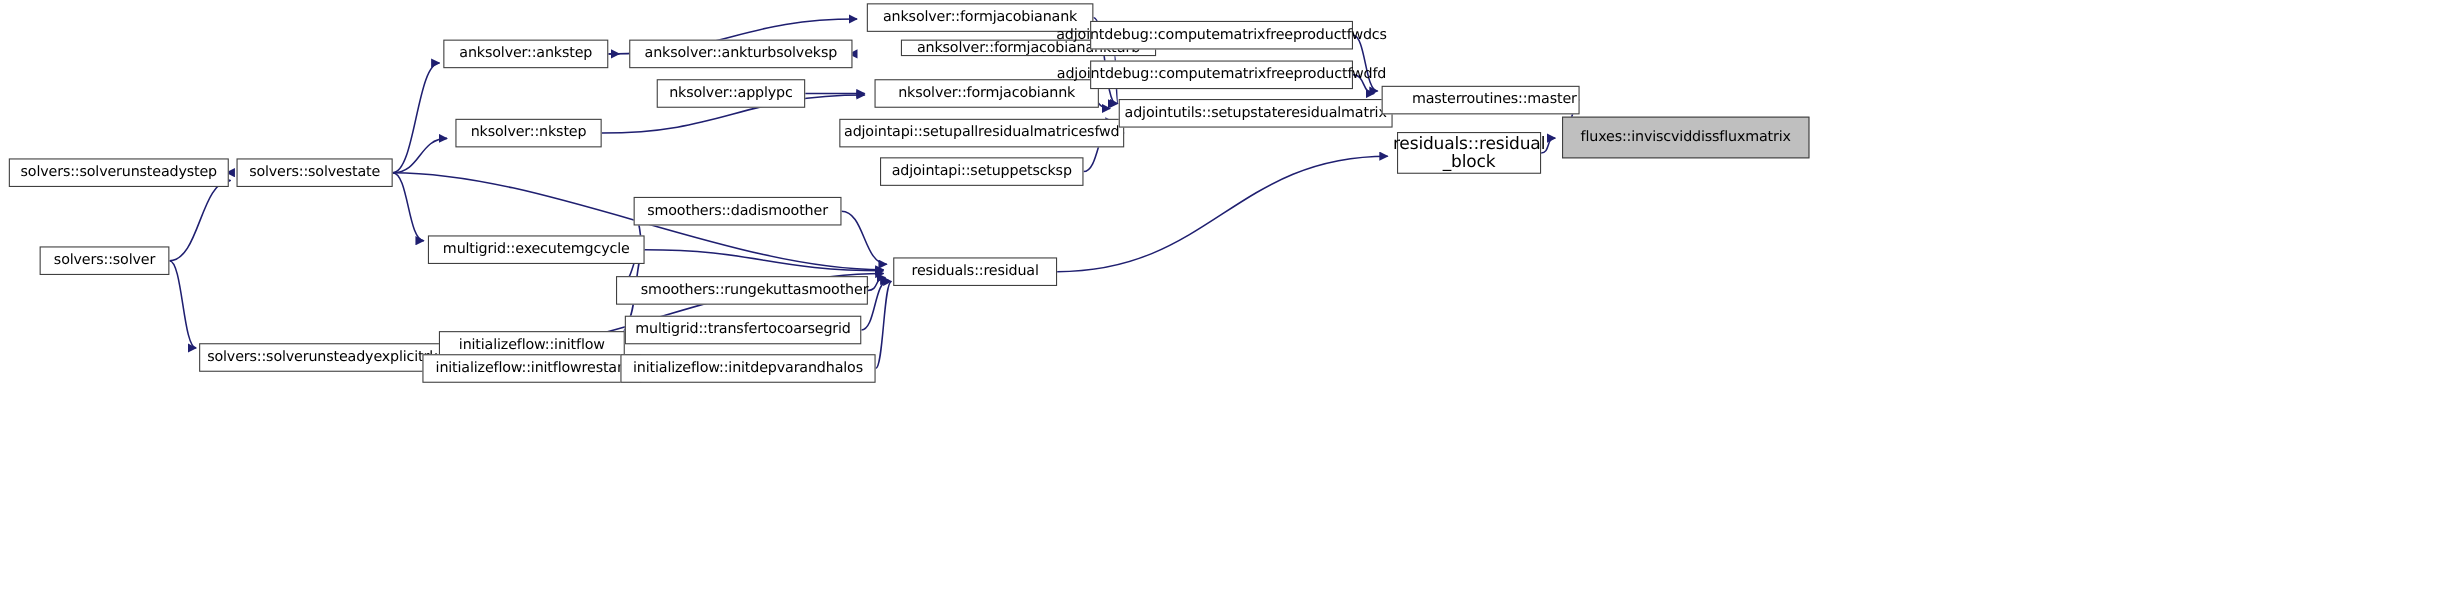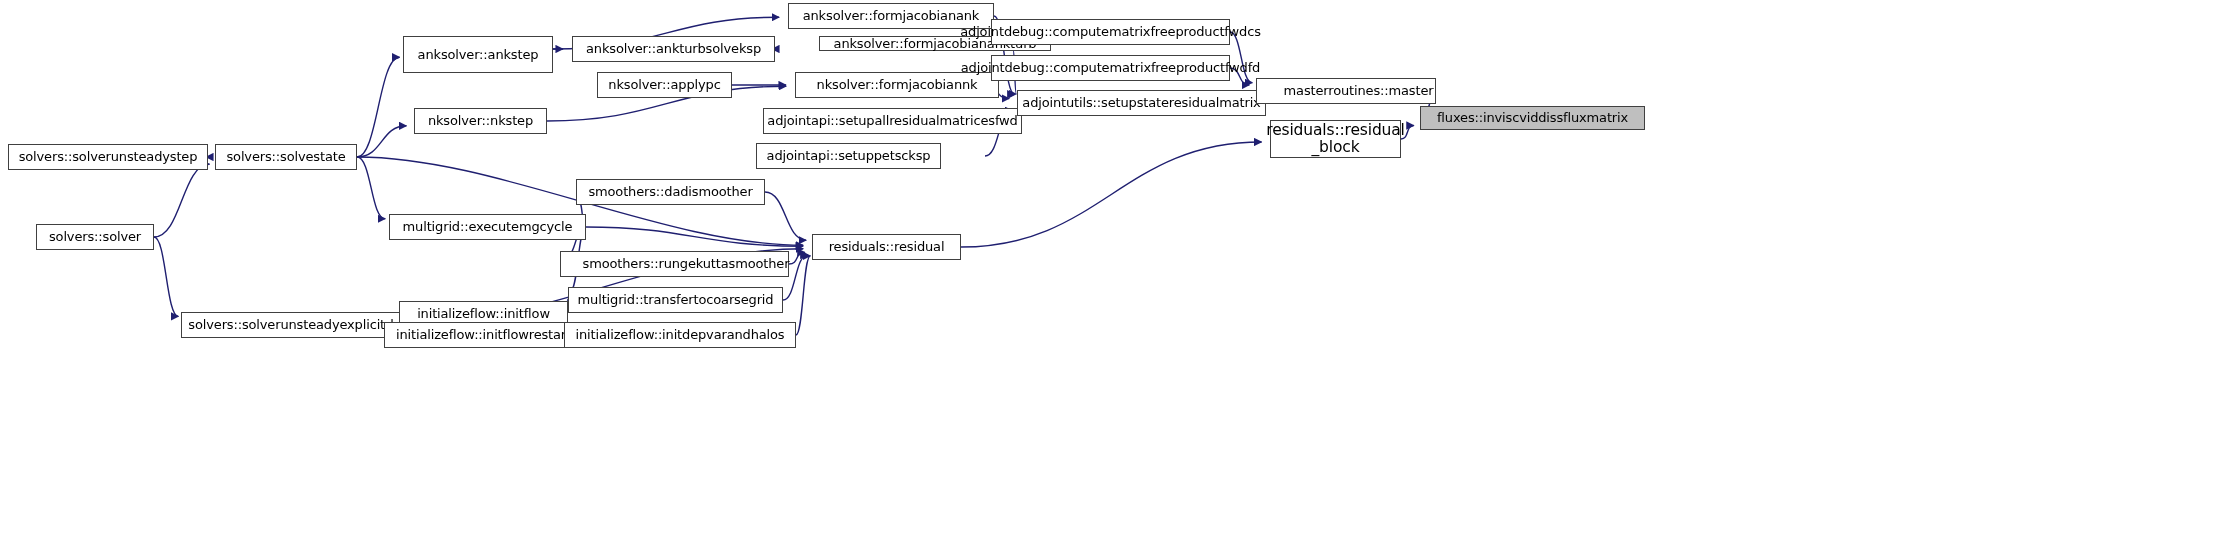--- a/index.html
+++ b/index.html
@@ -98,38 +98,38 @@
         <path d="M 583 335 L 573 335" marker-end="url(#arrow)" stroke="#1f1f70" stroke-width="1.4" fill="none"></path>
         <path d="M 796 335 C 803.2 335, 803.1900310562002 255.85482919089918, 810.3900310562002 255.85482919089918" marker-end="url(#arrow)" stroke="#1f1f70" stroke-width="1.4" fill="none"></path>
       </g>
   </svg>
 
   <div id="nodes">
       <div class="node" style="left: 8px; top: 144px; width: 200px; height: 26px;">solvers::solverunsteadystep</div>
       <div class="node" style="left: 215px; top: 144px; width: 142px; height: 26px;">solvers::solvestate</div>
       <div class="node" style="left: 36px; top: 224px; width: 118px; height: 26px;">solvers::solver</div>
       <div class="node" style="left: 181px; top: 312px; width: 224px; height: 26px;">solvers::solverunsteadyexplicitrk</div>
-      <div class="node" style="left: 403px; top: 36px; width: 150px; height: 37px;">anksolver::ankstep</div>
+      <div class="node" style="left: 403px; top: 36px; width: 150px; height: 26px;">anksolver::ankstep</div>
       <div class="node" style="left: 414px; top: 108px; width: 133px; height: 26px;">nksolver::nkstep</div>
       <div class="node" style="left: 389px; top: 214px; width: 197px; height: 26px;">multigrid::executemgcycle</div>
       <div class="node" style="left: 399px; top: 286px; width: 169px; height: 26px; margin-top: 15px;">initializeflow::initflow</div>
       <div class="node" style="left: 384px; top: 322px; width: 199px; height: 26px;">initializeflow::initflowrestart</div>
       <div class="node" style="left: 597px; top: 72px; width: 135px; height: 26px;">nksolver::applypc</div>
       <div class="node" style="left: 572px; top: 36px; width: 203px; height: 26px;">anksolver::ankturbsolveksp</div>
       <div class="node" style="left: 576px; top: 179px; width: 189px; height: 26px;">smoothers::dadismoother</div>
       <div class="node" style="left: 560px; top: 251px; width: 229px; height: 26px; padding-left: 28px;">smoothers::rungekuttasmoother</div>
       <div class="node" style="left: 568px; top: 287px; width: 215px; height: 26px;">multigrid::transfertocoarsegrid</div>
       <div class="node" style="left: 564px; top: 322px; width: 232px; height: 26px;">initializeflow::initdepvarandhalos</div>
       <div class="node" style="left: 788px; top: 3px; width: 206px; height: 26px;">anksolver::formjacobianank</div>
       <div class="node" style="left: 781px; top: 36px; width: 232px; height: 15px; margin-left: 38px;">anksolver::formjacobianankturb</div>
       <div class="node" style="left: 795px; top: 72px; width: 204px; height: 26px;">nksolver::formjacobiannk</div>
       <div class="node" style="left: 763px; top: 108px; width: 259px; height: 26px;">adjointapi::setupallresidualmatricesfwd</div>
-      <div class="node" style="left: 756px; top: 143px; width: 185px; height: 26px;">adjointapi::setuppetscksp</div>
+      <div class="node" style="left: 800px; top: 143px; width: 185px; height: 26px;">adjointapi::setuppetscksp</div>
       <div class="node" style="left: 812px; top: 234px; width: 149px; height: 26px;">residuals::residual</div>
       <div class="node" style="left: 991px; top: 19px; width: 239px; height: 26px;">adjointdebug::computematrixfreeproductfwdcs</div>
       <div class="node" style="left: 991px; top: 55px; width: 239px; height: 26px;">adjointdebug::computematrixfreeproductfwdfd</div>
       <div class="node" style="left: 1017px; top: 90px; width: 249px; height: 26px;">adjointutils::setupstateresidualmatrix</div>
       <div class="node" style="left: 1256px; top: 78px; width: 180px; height: 26px; padding-left: 30px;">masterroutines::master</div>
       <div class="node two-line" style="left: 1270px; top: 120px; width: 131px; height: 38px;">residuals::residual
 _block</div>
-      <div class="node highlight" style="left: 1420px; top: 106px; width: 225px; height: 24px;">fluxes::inviscviddissfluxmatrix</div>
+      <div class="node highlight" style="left: 1420px; top: 106px; width: 225px; height: 38px;">fluxes::inviscviddissfluxmatrix</div>
     </div>
 </div>
 
 </body></html>

